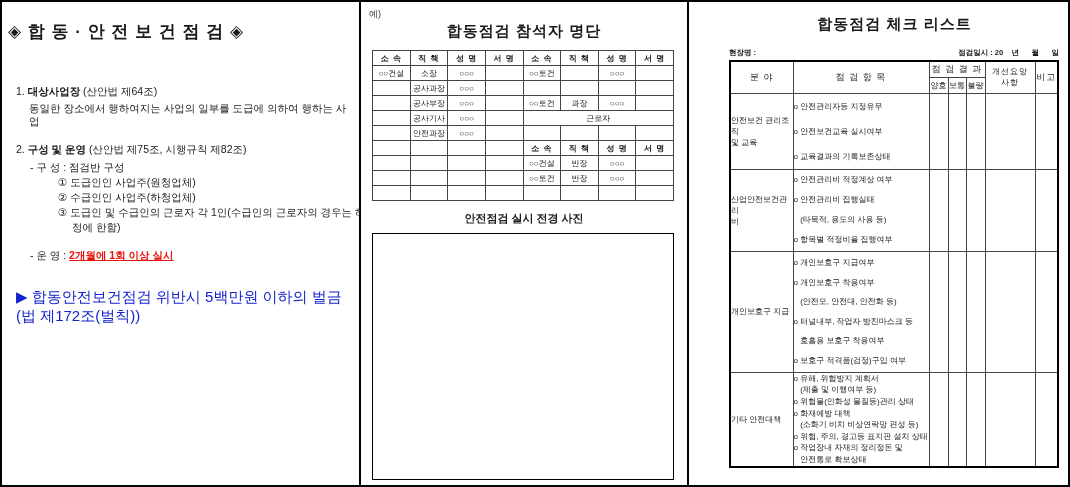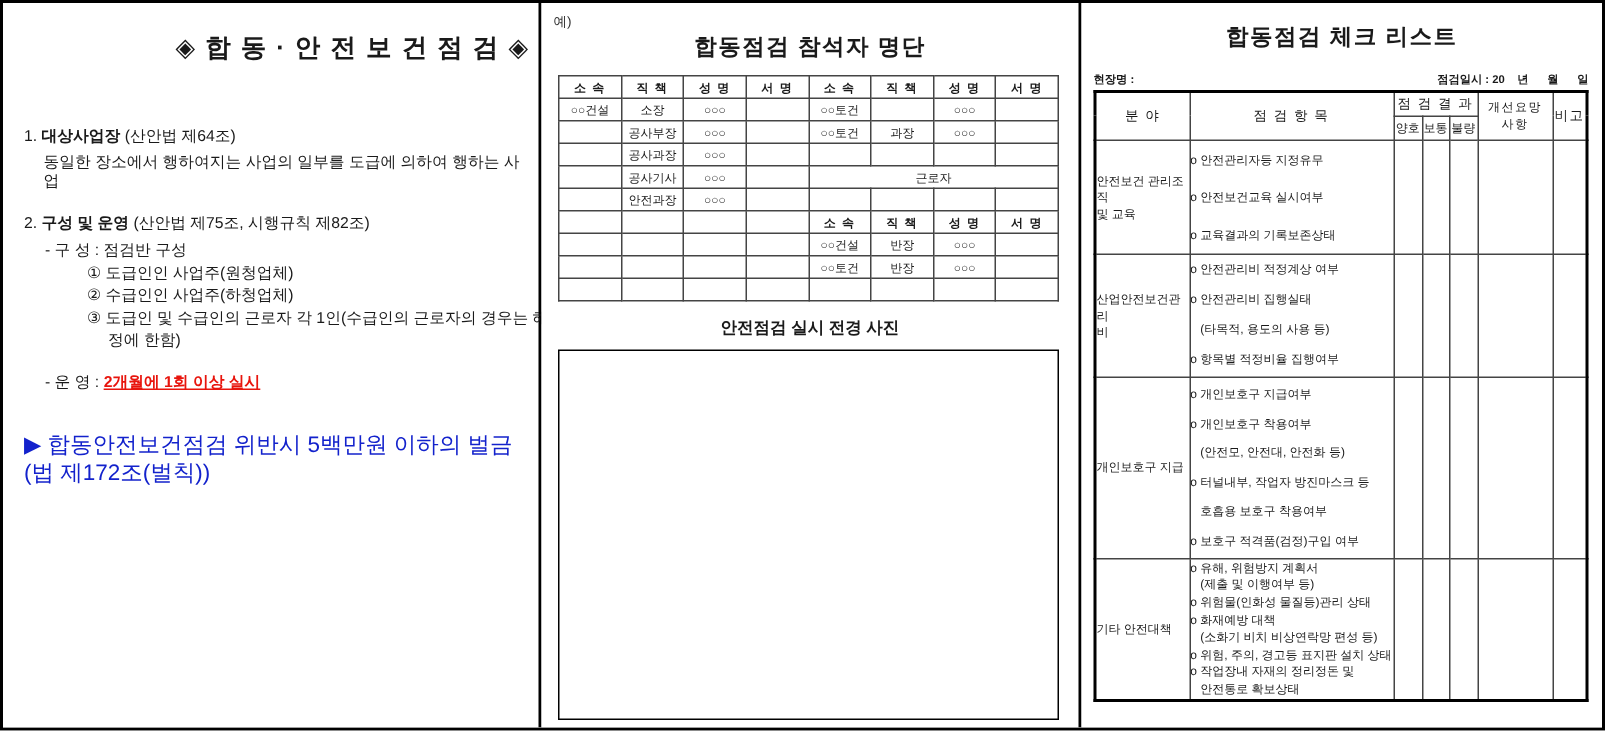--- a/index.html
+++ b/index.html
@@ -5,24 +5,24 @@
   * { box-sizing: border-box; }
   html,body { margin:0; padding:0; background:#888; }
   .page {
     width:1070px; height:487px; background:#fff;
     border:2px solid #000; display:flex; overflow:hidden;
     font-family:"Liberation Sans","DejaVu Sans",sans-serif; color:#1a1a1a;
   }
   .panel { height:100%; position:relative; background:#fff; }
   .panel-left  { width:359px; border-right:2px solid #000; }
   .panel-middle{ width:362px; border-right:2px solid #000; }
-  .panel-right { flex:1; }
+  .panel-right { flex:1;padding-left:32px; }
 
   
-  .lp-title { margin:18px 6px 0; text-align:right; font-size:17px; font-weight:bold; letter-spacing:1px; white-space:nowrap; }
+  .lp-title { margin:18px 6px 0; text-align:left; font-size:17px; font-weight:bold; letter-spacing:1px; white-space:nowrap; }
   .lp-body { font-size:10.5px; line-height:1.25; }
   .lp-s1 { margin:42px 10px 0 14px; }
   .lp-s1-body { margin:4px 0 14px 13px; }
   .lp-s2 { margin:15px 10px 0 14px; }
   .lp-gu { margin:4px 0 0 14px; }
   .lp-circles { margin:2px 0 0 42px; }
   .lp-circles div { margin-top:2px; white-space:nowrap; }
   .lp-cont { margin-left:14px; }
   .lp-un { margin:15px 0 0 14px; }
   .red-u { color:#e8150d; font-weight:bold; text-decoration:underline; }
@@ -113,36 +113,36 @@
             <td>소장</td>
             <td>○○○</td>
             <td></td>
             <td>○○토건</td>
             <td></td>
             <td>○○○</td>
             <td></td>
           </tr>
           <tr>
             <td></td>
+            <td>공사과장</td>
+            <td>○○○</td>
+            <td></td>
+            <td></td>
+            <td></td>
+            <td></td>
+            <td></td>
+          </tr>
+          <tr>
+            <td></td>
             <td>공사부장</td>
             <td>○○○</td>
             <td></td>
             <td>○○토건</td>
             <td>과장</td>
             <td>○○○</td>
-            <td></td>
-          </tr>
-          <tr>
-            <td></td>
-            <td>공사과장</td>
-            <td>○○○</td>
-            <td></td>
-            <td></td>
-            <td></td>
-            <td></td>
             <td></td>
           </tr>
           <tr>
             <td></td>
             <td>공사기사</td>
             <td>○○○</td>
             <td></td>
             <td colspan="4">근로자</td>
           </tr>
           <tr>

